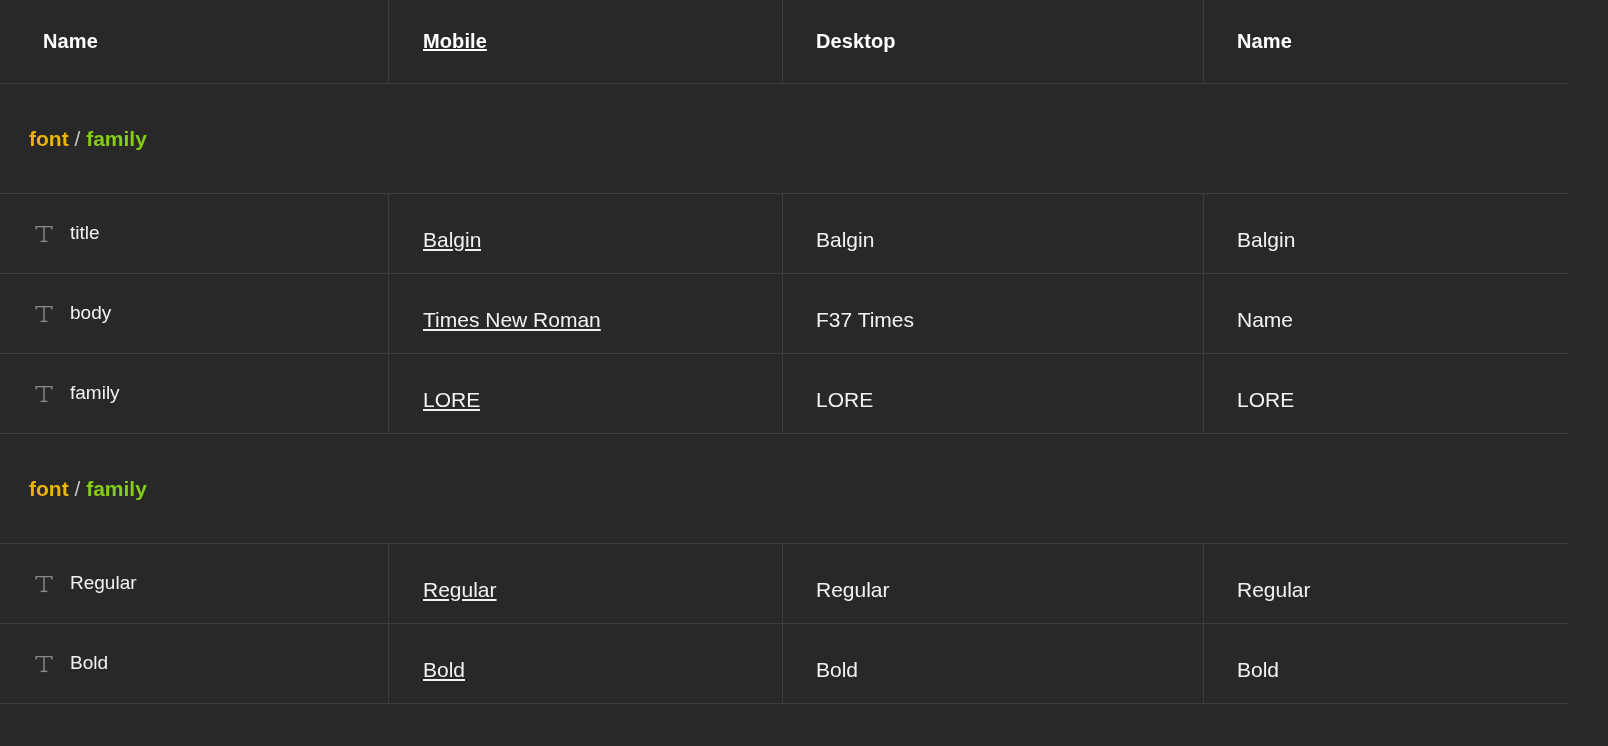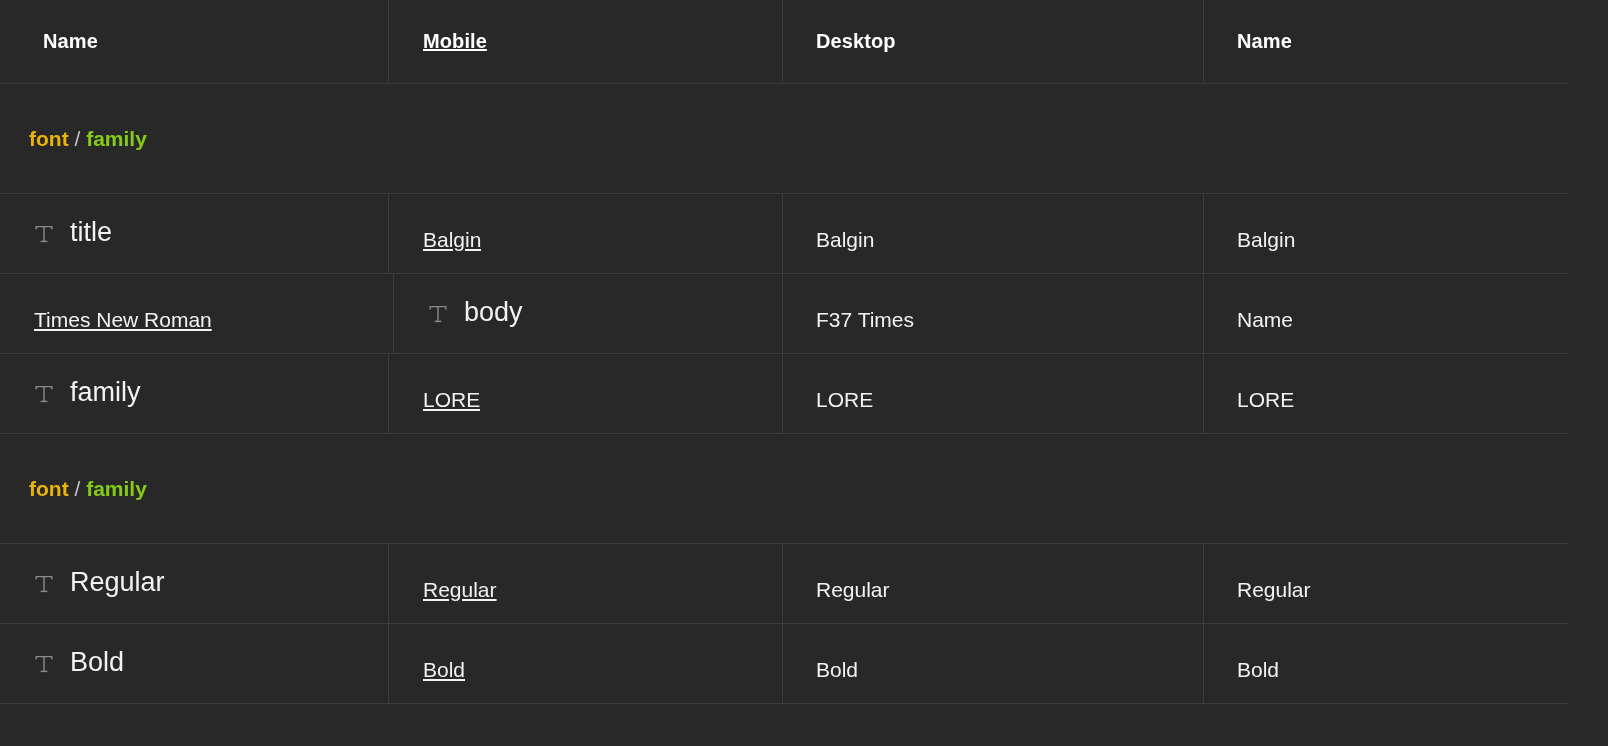--- a/index.html
+++ b/index.html
@@ -99,21 +99,21 @@
     padding-left: 33px;
   }
   .type-icon {
     width: 22px;
     height: 22px;
     margin-right: 15px;
     flex: 0 0 auto;
     display: block;
   }
   .name-text {
-    font-size: 27px;
+    font-size: 19px;
     color: #f2f2f2;
     position: relative;
     top: -1px;
   }
 
   
   .value-text {
     position: relative;
     top: 2px;
     white-space: nowrap;
@@ -176,35 +176,35 @@
         </div>
       <div class="cell c-desktop">
           <span class="value-text">Balgin</span>
         </div>
       <div class="cell c-admin">
           <span class="value-text">Balgin</span>
         </div>
     </div>
 
     <div class="row data-row">
+      <div class="cell c-name">
+        <div class="name-cell-inner">
+          <svg class="type-icon" viewBox="0 0 22 22" aria-hidden="true">
+            <g fill="none" stroke="#8a8a8a" stroke-width="1.4">
+              <path d="M3.2 6.6 V3.6 H18.8 V6.6"></path>
+              <path d="M11 3.6 V18.4"></path>
+              <path d="M7.6 18.4 H14.4"></path>
+            </g>
+          </svg>
+          <span class="name-text">body</span>
+        </div>
+      </div>
       <div class="cell c-mobile">
           <span class="value-text">Times New Roman</span>
         </div>
-      <div class="cell c-name">
-        <div class="name-cell-inner">
-          <svg class="type-icon" viewBox="0 0 22 22" aria-hidden="true">
-            <g fill="none" stroke="#8a8a8a" stroke-width="1.4">
-              <path d="M3.2 6.6 V3.6 H18.8 V6.6"></path>
-              <path d="M11 3.6 V18.4"></path>
-              <path d="M7.6 18.4 H14.4"></path>
-            </g>
-          </svg>
-          <span class="name-text">body</span>
-        </div>
-      </div>
       <div class="cell c-desktop">
           <span class="value-text">F37 Times</span>
         </div>
       <div class="cell c-admin">
           <span class="value-text">Name</span>
         </div>
     </div>
 
     <div class="row data-row">
       <div class="cell c-name">

